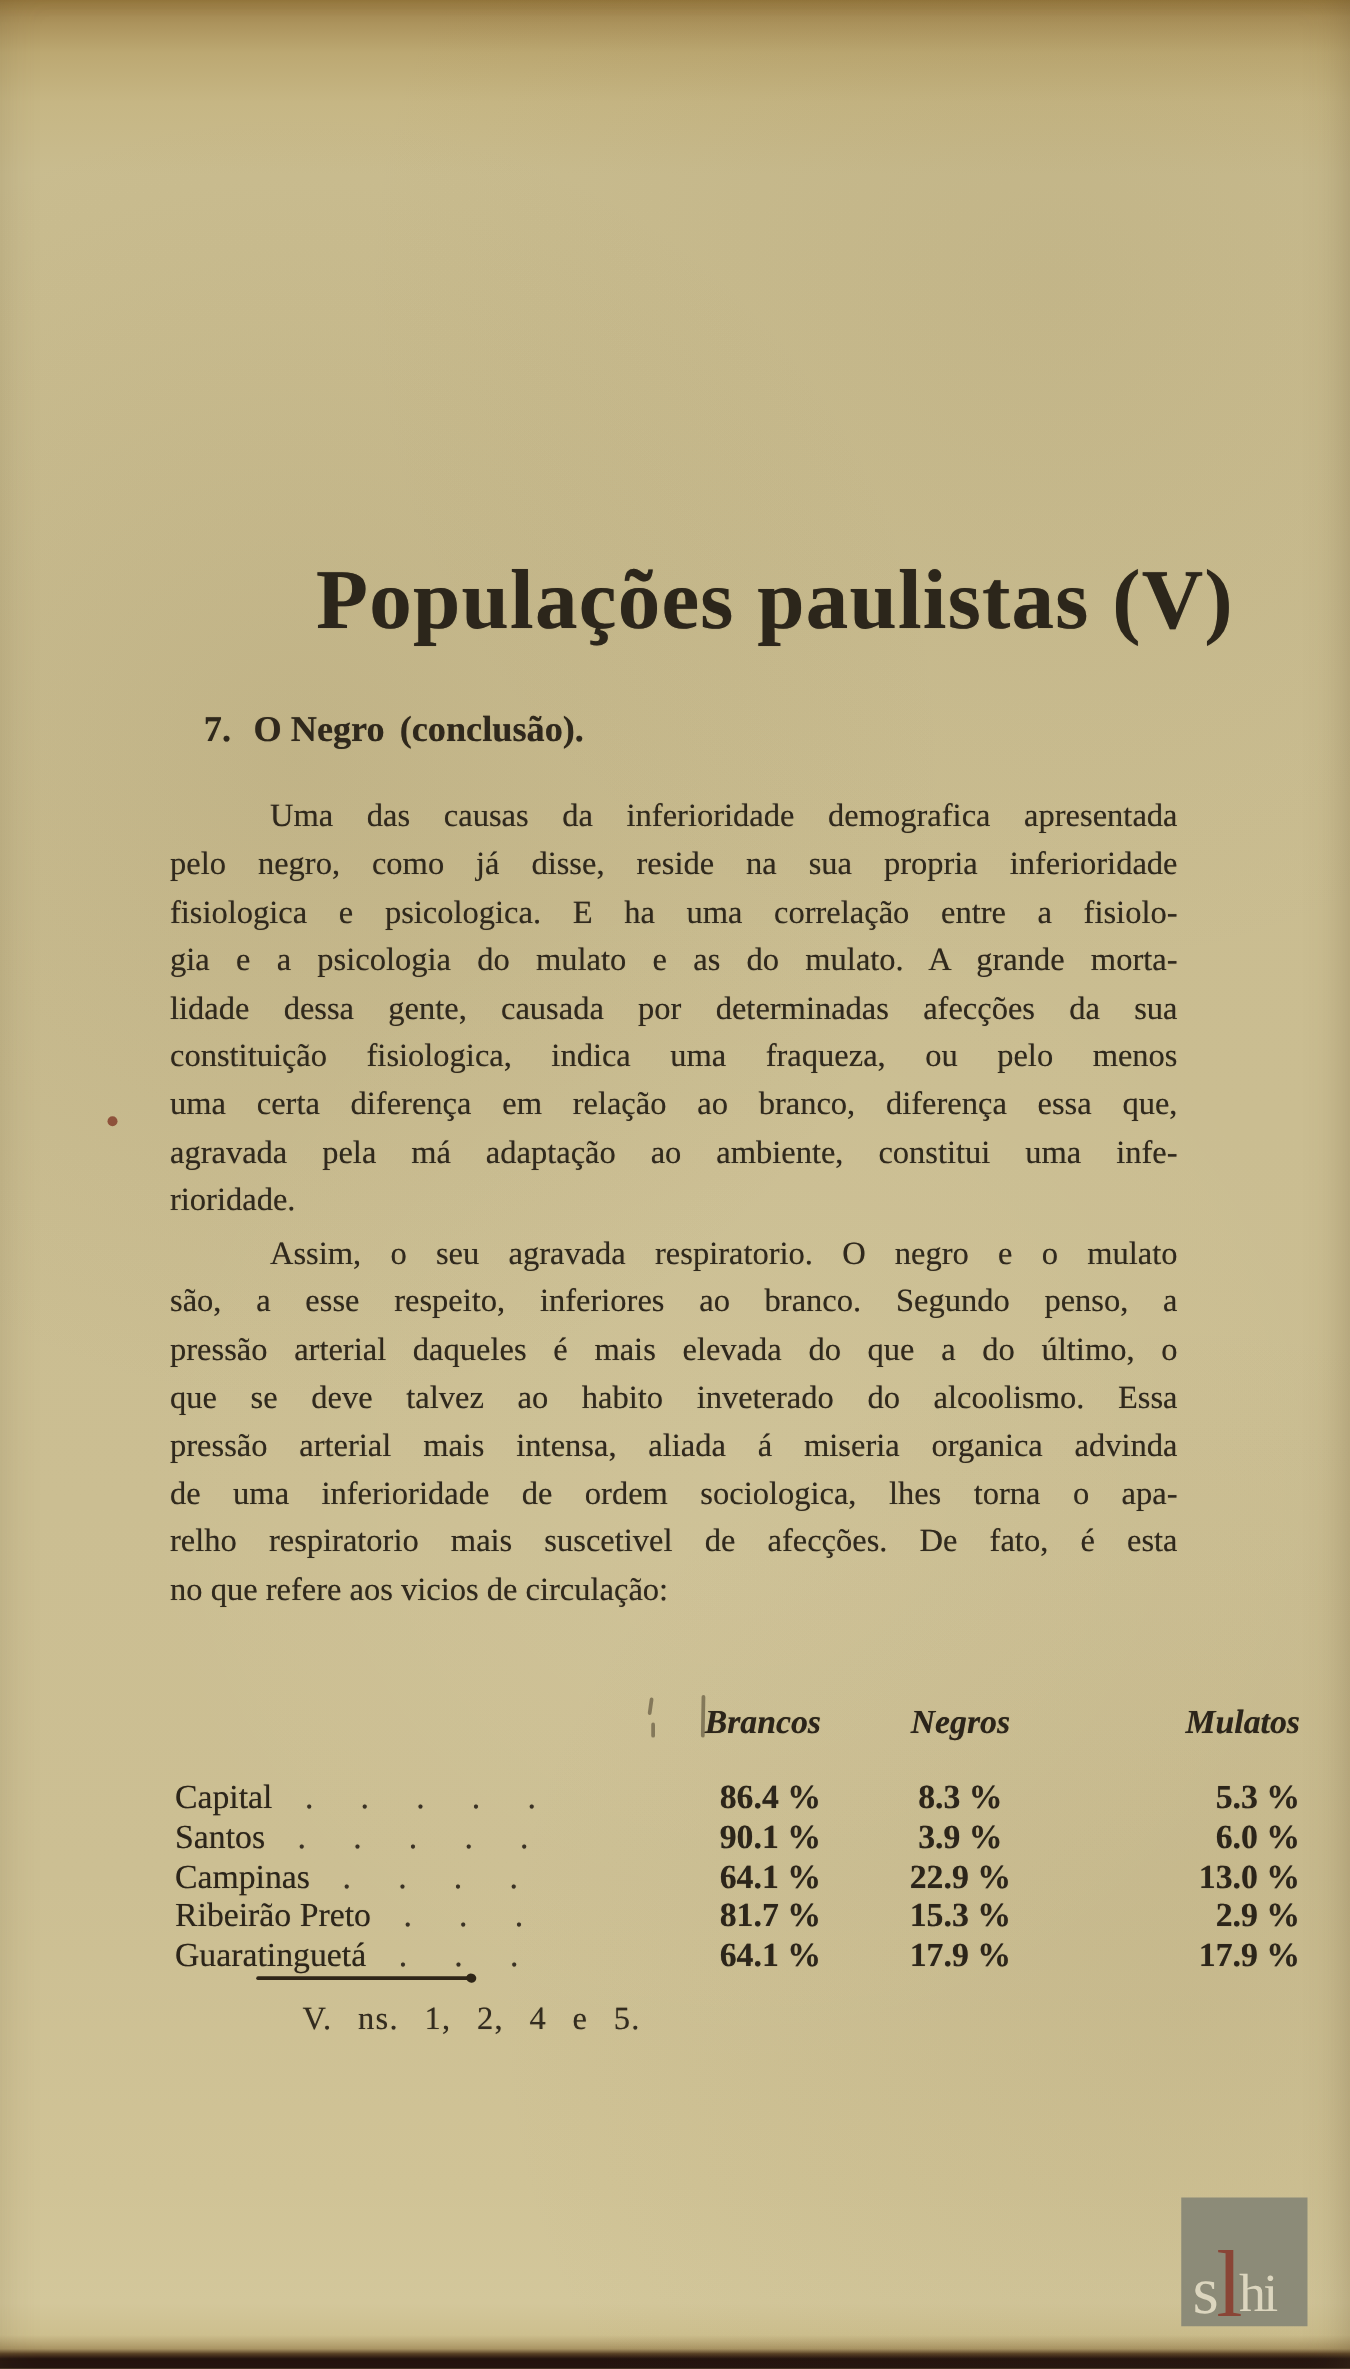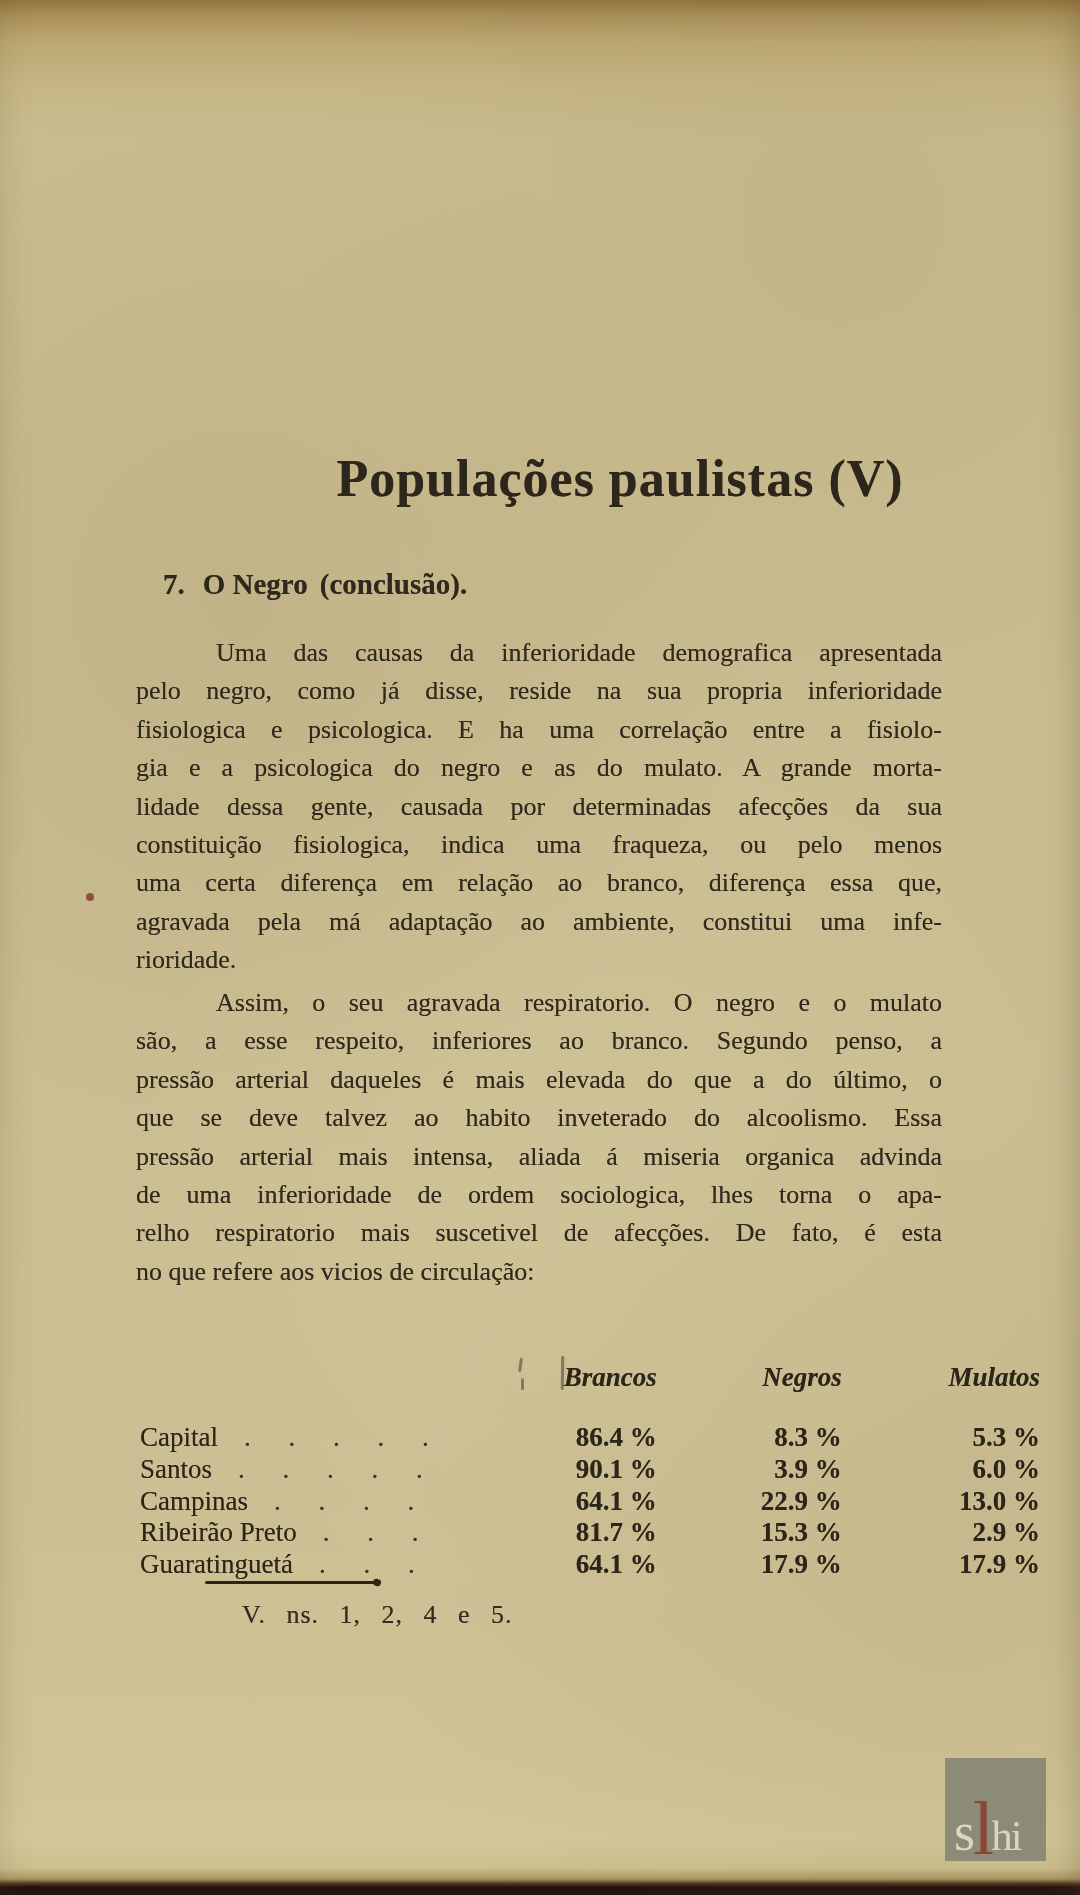--- a/index.html
+++ b/index.html
@@ -21,41 +21,41 @@
       radial-gradient(circle at 78% 12%, rgba(118,98,52,.08), transparent 30%),
       radial-gradient(circle at 55% 62%, rgba(255,250,225,.07), transparent 38%),
       radial-gradient(circle at 88% 85%, rgba(118,98,52,.08), transparent 30%);
     box-shadow: inset -20px 0 34px -20px rgba(92,72,40,.35),
                 inset 20px 0 34px -22px rgba(92,72,40,.22);
   }
   .ink{ text-shadow:0 0 .6px rgba(47,40,28,.55); }
 
   .title{
     position:absolute;left:170px;top:446px;width:900px;
-    text-align:center;font-size:52px;font-weight:700;line-height:66px;
+    text-align:center;font-size:68px;font-weight:700;line-height:66px;
     letter-spacing:1px;color:#2c261b;
   }
   .heading{
     position:absolute;left:163px;top:566px;font-size:29px;line-height:36px;color:#2f281c;
   }
   .heading .num{font-weight:700;margin-right:18px;}
   .heading .name{font-weight:700;margin-right:12px;}
   .heading .qual{font-weight:700;}
 
   .para{position:absolute;left:136px;width:806px;font-size:26px;line-height:38.4px;color:#30291d;}
   .pline{text-align:justify;text-align-last:justify;white-space:normal;}
   .pline.first{padding-left:80px;}
   .pline.last{text-align-last:left;}
 
   .dtable{position:absolute;left:140px;top:1360px;width:900px;font-size:27px;color:#2c251a;}
   .trow{display:flex;align-items:baseline;line-height:31.8px;height:31.8px;gap:38px;}
   .trow.head{height:40px;line-height:34px;margin-bottom:2px;}
   .c-label{width:395px;display:flex;align-items:baseline;}
   .c-v1{width:152px;text-align:right;}
-  .c-v2{width:168px;text-align:right;font-family:Liberation Serif, serif;}
+  .c-v2{width:168px;text-align:center;font-family:Liberation Serif, serif;}
   .c-v3{width:183px;text-align:right;}
   .hcell{font-style:italic;font-weight:700;}
   .city{font-weight:400;}
   .leader{margin-left:26px;letter-spacing:11px;word-spacing:9px;color:#3a3225;}
   .val{font-weight:700;margin-top:20px;}
 
   .fn-rule{position:absolute;left:205px;top:1581px;width:173px;height:3px;background:#2e2517;border-radius:2px;}
   .fn-rule::after{content:"";position:absolute;right:-3px;top:-2px;width:8px;height:7px;background:#2e2517;border-radius:45%;transform:rotate(18deg);}
   .footnote{
     position:absolute;left:242px;top:1600px;font-size:26px;color:#332c1f;
@@ -90,21 +90,21 @@
   <div class="title ink">Populações paulistas (V)</div>
 
   <div class="heading ink">
     <span class="num">7.</span><span class="name">O Negro</span><span class="qual">(conclusão).</span>
   </div>
 
   <div class="para ink" style="top:634px">
     <div class="pline first">Uma das causas da inferioridade demografica apresentada</div>
     <div class="pline">pelo negro, como já disse, reside na sua propria inferioridade</div>
     <div class="pline">fisiologica e psicologica.  E ha uma correlação entre a fisiolo-</div>
-    <div class="pline">gia e a psicologica do negro e as do mulato.  A grande morta-</div>
+    <div class="pline">gia e a psicologia do mulato e as do mulato.  A grande morta-</div>
     <div class="pline">lidade dessa gente, causada por determinadas afecções da sua</div>
     <div class="pline">constituição fisiologica, indica uma fraqueza, ou pelo menos</div>
     <div class="pline">uma certa diferença em relação ao branco, diferença essa que,</div>
     <div class="pline">agravada pela má adaptação ao ambiente, constitui uma infe-</div>
     <div class="pline last">rioridade.</div>
   </div>
 
   <div class="para ink" style="top:984px">
     <div class="pline first">Assim, o seu agravada respiratorio.  O negro e o mulato</div>
     <div class="pline">são, a esse respeito, inferiores ao branco.  Segundo penso, a</div>

